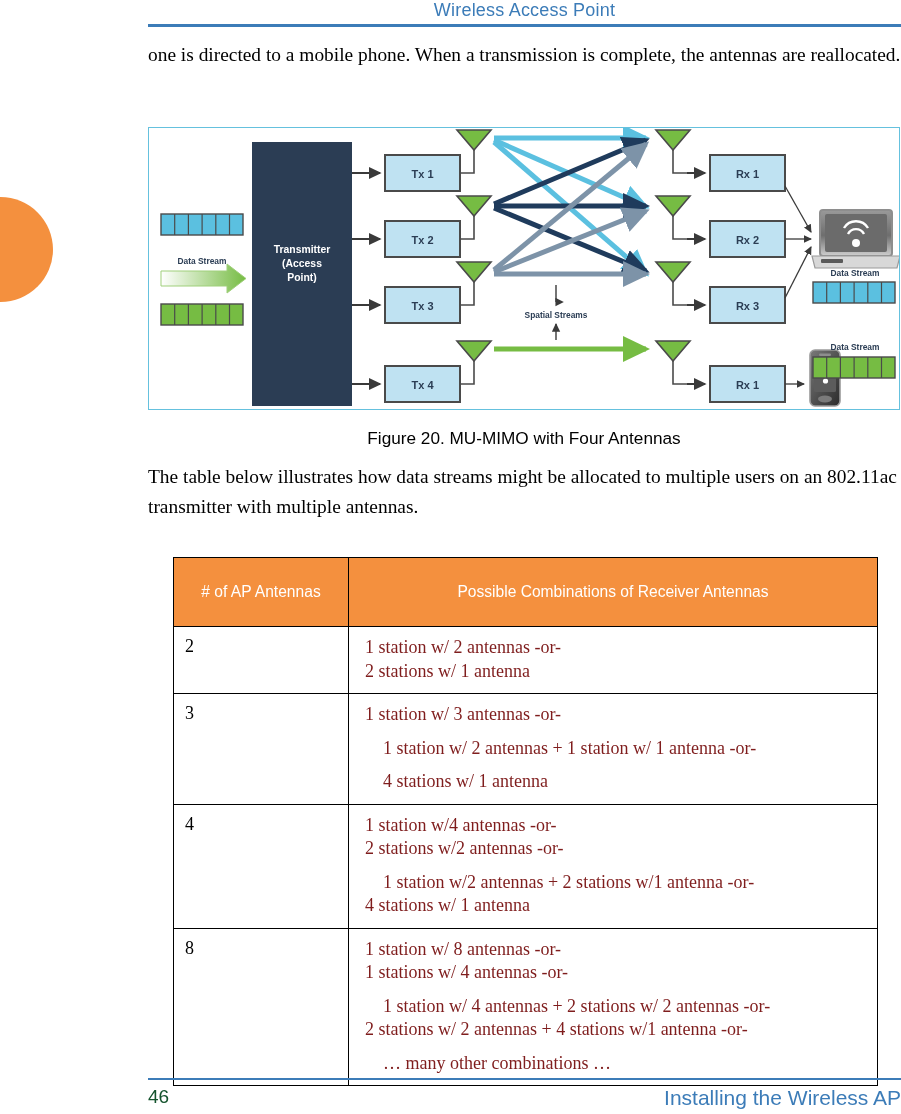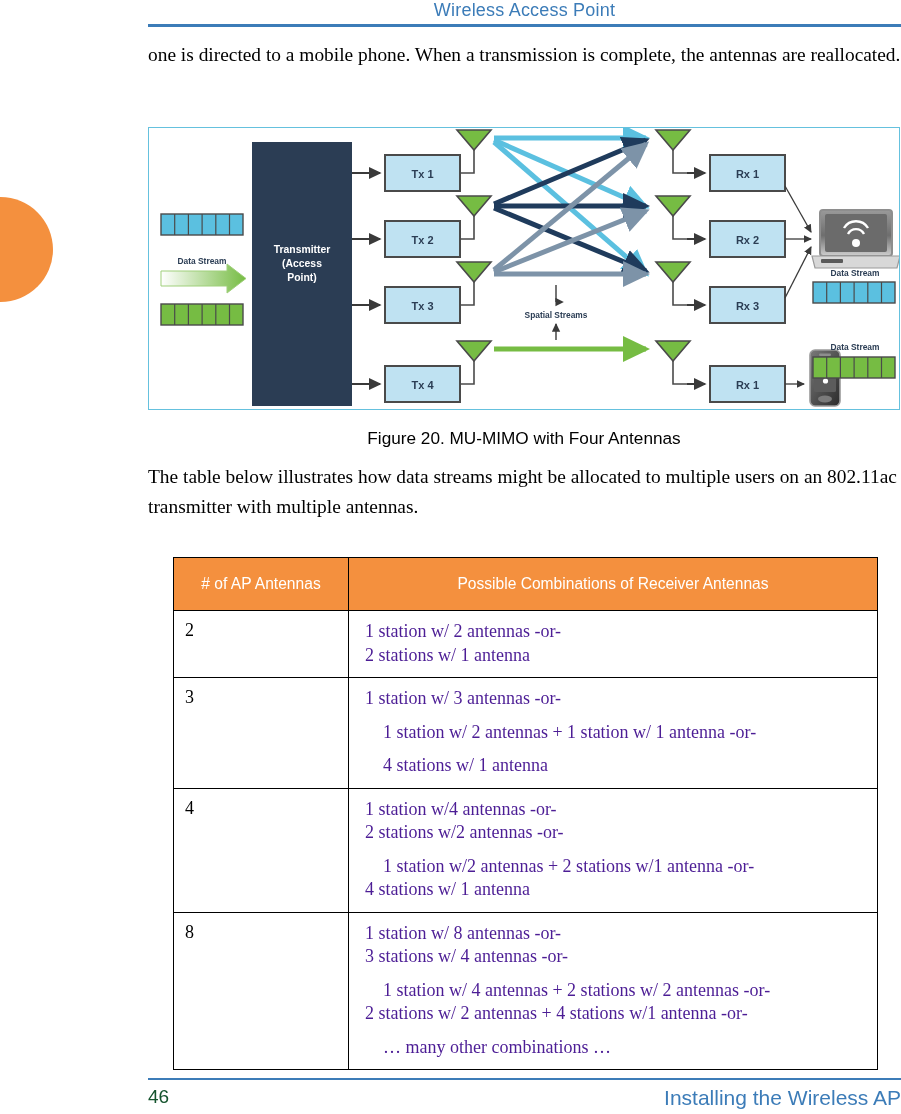--- a/index.html
+++ b/index.html
@@ -89,21 +89,21 @@
     position: absolute;
     left: 173px;
     top: 557px;
     width: 704px;
     border-collapse: collapse;
     table-layout: fixed;
   }
   .tbl th, .tbl td {
     border: 1.2px solid #000000;
     vertical-align: top;
-    padding: 8px;
+    padding: 16px;
   }
   .tbl thead th {
     background: #F4903E;
     color: #ffffff;
     font-family: "Liberation Sans", "DejaVu Sans", sans-serif;
     font-weight: normal;
     font-size: 15.6px;
     height: 36px;
     line-height: 36px;
     text-align: center;
@@ -114,21 +114,21 @@
 
   .tbl td.cell-num {
     font-family: "Liberation Serif", "DejaVu Serif", serif;
     font-size: 18px;
     color: #000;
     padding: 9px 0 10px 11px;
   }
   .tbl td.cell-txt {
     font-family: "Liberation Serif", "DejaVu Serif", serif;
     font-size: 18px;
-    color: #4c1d95;
+    color: #7f1d1d;
     padding: 9px 0 10px 16px;
   }
   .cell-txt .ln { display: block; line-height: 23.5px; white-space: nowrap; }
   .cell-txt .ln.gap { margin-top: 10px; margin-left: 18px; }
 
   
   .footer-rule {
     position: absolute;
     left: 148px;
     top: 1078px;
@@ -435,21 +435,21 @@
           <span class="ln">1 station w/4 antennas -or-</span>
           <span class="ln">2 stations w/2 antennas -or-</span>
           <span class="ln gap">1 station w/2 antennas + 2 stations w/1 antenna -or-</span>
           <span class="ln">4 stations w/ 1 antenna</span>
         </td>
       </tr>
       <tr>
         <td class="cell-num">8</td>
         <td class="cell-txt">
           <span class="ln">1 station w/ 8 antennas -or-</span>
-          <span class="ln">3 stations w/ 4 antennas -or-</span>
+          <span class="ln">1 stations w/ 4 antennas -or-</span>
           <span class="ln gap">1 station w/ 4 antennas + 2 stations w/ 2 antennas -or-</span>
           <span class="ln">2 stations w/ 2 antennas + 4 stations w/1 antenna -or-</span>
           <span class="ln gap">… many other combinations …</span>
         </td>
       </tr>
     </tbody>
 </table>
 
 <div class="footer-rule"></div>
 <div class="footer-pageno">46</div>

